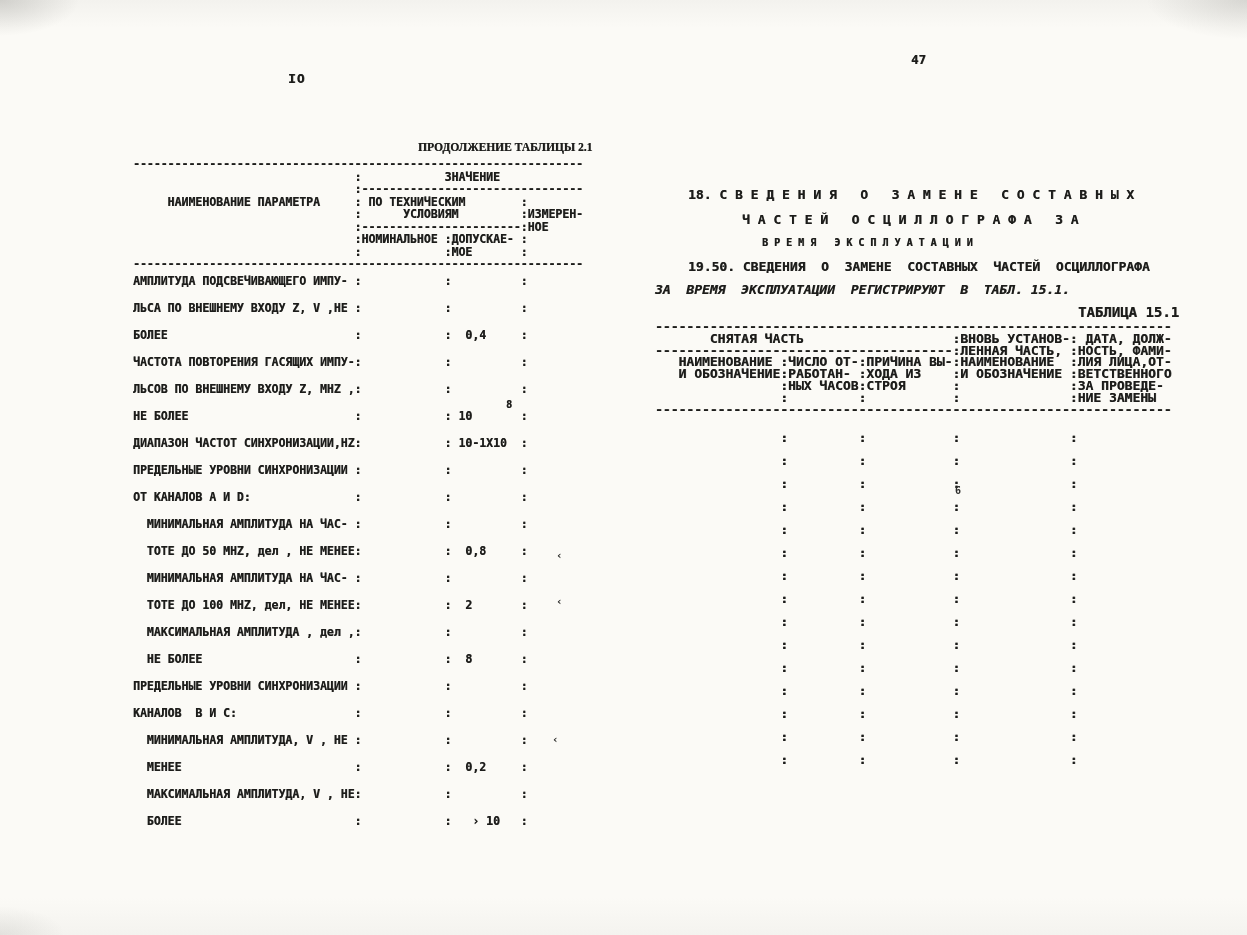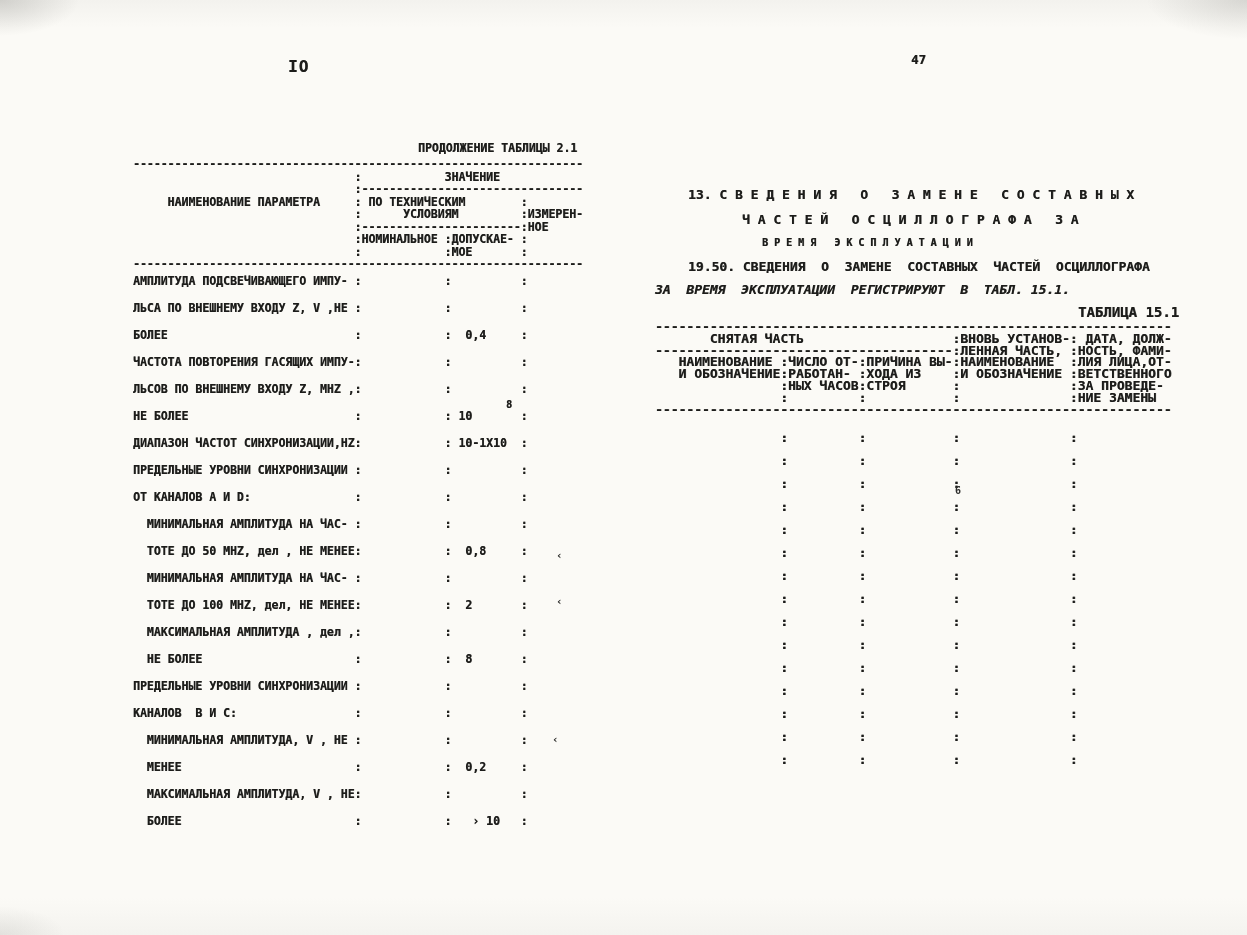--- a/index.html
+++ b/index.html
@@ -17,24 +17,24 @@
     position:absolute;margin:0;white-space:pre;
     font-family:"DejaVu Sans Mono","Liberation Mono",monospace;
     font-weight:bold;color:#1c1c1a;
     text-shadow:0.4px 0 0 rgba(28,28,26,.75);
   }
   pre.mono{letter-spacing:0;}
   .lh-tight{font-size:11.5px;line-height:12.5px;}
   .lh-wide{font-size:11.5px;line-height:27px;}
   .rh-tight{font-size:13px;line-height:11.8px;}
   .rh-wide{font-size:13px;line-height:23px;}
-  .l-caption{left:418px;top:141px;font-size:11.5px;}
+  .l-caption{left:418px;top:141px;font-size:11.5px;font-family:Liberation Serif, serif;}
   .l-head{left:133px;top:158px;}
   .l-body{left:133px;top:268px;}
-  .l-pagenum{left:288px;top:57px;font-size:16px;letter-spacing:1px;}
+  .l-pagenum{left:288px;top:71px;font-size:13px;letter-spacing:1px;}
   .r-pagenum{left:891px;top:52px;font-size:12.5px;margin-left:20px;}
   .r-h1{left:688px;top:187px;font-size:13px;}
   .r-h2{left:742px;top:212px;font-size:13px;}
   .r-h3{left:762px;top:237px;font-size:10px;}
   .r-p1{left:688px;top:259px;font-size:13px;}
   .r-p2{left:655px;top:282px;font-size:13px;font-style:italic;}
   .r-caption{left:1078px;top:304px;font-size:14px;}
   .r-head{left:655px;top:321px;}
   .r-body{left:655px;top:426px;}
   .sup8{left:506px;top:399px;font-size:10px;}
@@ -83,21 +83,21 @@
   МАКСИМАЛЬНАЯ АМПЛИТУДА, V , НЕ:            :          :
   БОЛЕЕ                         :            :   › 10   :</pre>
     <span class="mono sup8">8</span>
     <span class="mono stray stray-1">‹</span>
     <span class="mono stray stray-2">‹</span>
     <span class="mono stray stray-3">‹</span>
   </div>
 
   <div>
     <div class="mono r-pagenum">47</div>
-    <div class="mono r-h1">13. С В Е Д Е Н И Я   О   З А М Е Н Е   С О С Т А В Н Ы Х</div>
+    <div class="mono r-h1">18. С В Е Д Е Н И Я   О   З А М Е Н Е   С О С Т А В Н Ы Х</div>
     <div class="mono r-h2">Ч А С Т Е Й   О С Ц И Л Л О Г Р А Ф А   З А</div>
     <div class="mono r-h3">В Р Е М Я   Э К С П Л У А Т А Ц И И</div>
     <div class="mono r-p1">19.50. СВЕДЕНИЯ  О  ЗАМЕНЕ  СОСТАВНЫХ  ЧАСТЕЙ  ОСЦИЛЛОГРАФА</div>
     <div class="mono r-p2">ЗА  ВРЕМЯ  ЭКСПЛУАТАЦИИ  РЕГИСТРИРУЮТ  В  ТАБЛ. 15.1.</div>
     <div class="mono r-caption">ТАБЛИЦА 15.1</div>
     <pre class="mono rh-tight r-head">------------------------------------------------------------------
        СНЯТАЯ ЧАСТЬ                   :ВНОВЬ УСТАНОВ-: ДАТА, ДОЛЖ-
 --------------------------------------:ЛЕННАЯ ЧАСТЬ, :НОСТЬ, ФАМИ-
    НАИМЕНОВАНИЕ :ЧИСЛО ОТ-:ПРИЧИНА ВЫ-:НАИМЕНОВАНИЕ  :ЛИЯ ЛИЦА,ОТ-
    И ОБОЗНАЧЕНИЕ:РАБОТАН- :ХОДА ИЗ    :И ОБОЗНАЧЕНИЕ :ВЕТСТВЕННОГО

